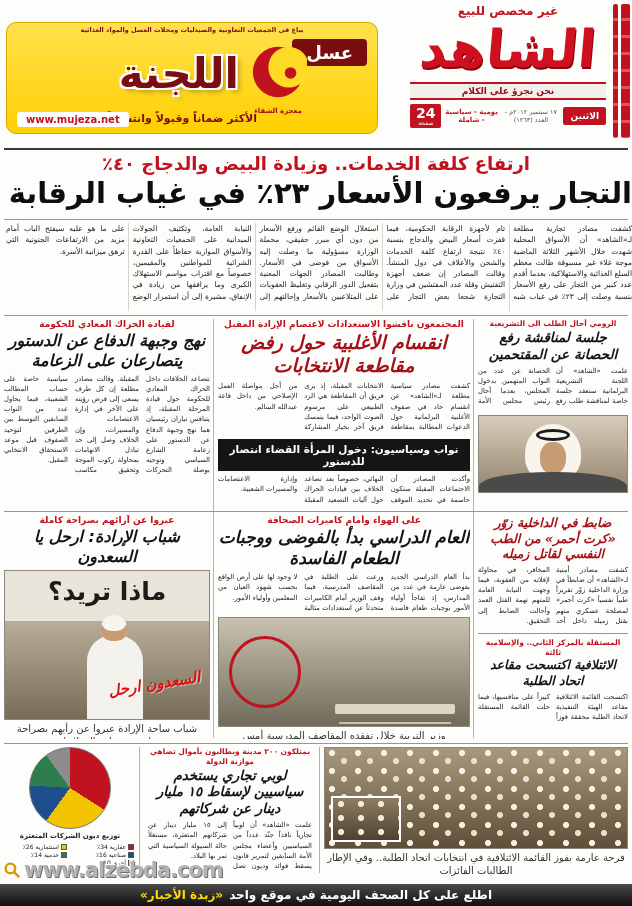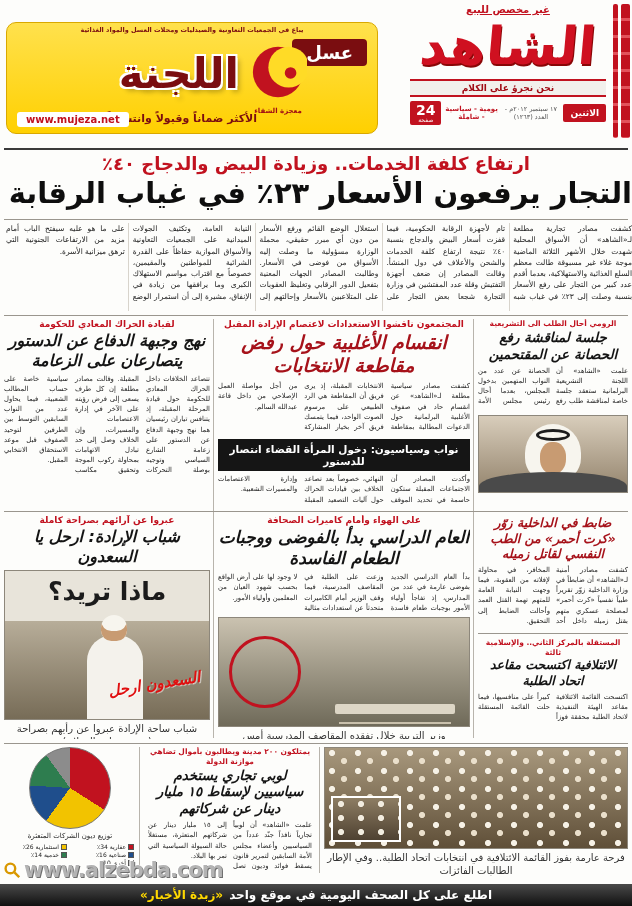--- a/index.html
+++ b/index.html
@@ -6,21 +6,21 @@
   body { background:#777; font-family:"DejaVu Sans", sans-serif; }
   #page { position:relative; width:632px; height:906px; margin:0 auto; background:#fdfdfb; overflow:hidden; direction:rtl; }
   .abs { position:absolute; }
   .vline { position:absolute; width:1px; background:#b8b4ac; }
   .hline { position:absolute; left:4px; right:4px; height:1px; background:#9a968e; }
   .hline.thick { height:2px; background:#3a3a3a; }
 
   
   .ribbon { background:repeating-linear-gradient(180deg,#c1121f 0 14px,#e2525b 14px 17px); border-radius:2px; }
   .masthead { right:26px; top:4px; width:196px; height:138px; text-align:center; }
-  .not-for-sale { color:#c1121f; font-size:10px; font-weight:bold;text-decoration:underline; }
+  .not-for-sale { color:#c1121f; font-size:12px; font-weight:bold; }
   .paper-logo { font-size:52px; font-weight:900; color:#cf1020; line-height:62px; height:64px;
                 transform:skewX(-5deg); text-shadow:1px 2px 0 #8a0606; letter-spacing:-2px; }
   .paper-tagline { background:#f2f0ec; border-top:2px solid #c1121f; border-bottom:2px solid #c1121f;
                    color:#a00b14; font-size:9px; font-weight:bold; line-height:14px; height:18px; }
   .mast-bottom { display:flex; align-items:center; justify-content:space-between; margin-top:4px; gap:3px; }
   .day-box { background:#c1121f; color:#fff; font-size:9px; font-weight:bold; padding:4px 7px; border-radius:2px; }
   .date-line { font-size:6.5px; color:#555; }
   .type-line { font-size:7px; color:#c1121f; font-weight:bold; }
   .pages-box { background:#c1121f; color:#fff; padding:2px 6px; border-radius:2px; line-height:1; }
   .pages-num { font-size:14px; font-weight:900; display:block; }
@@ -79,21 +79,21 @@
       radial-gradient(circle 3px at 19px 13px, #eadfcb 96%, transparent),
       linear-gradient(180deg,#a8987d,#5f4f38);
       background-size:26px 18px,26px 18px,100% 100%; }
   .crowd-inset { position:absolute; left:6px; bottom:6px; width:70px; height:46px; border:2px solid #fff;
       background:radial-gradient(circle 3px at 8px 6px,#f2ecdf 96%,transparent), linear-gradient(180deg,#8d7d63,#4e4131);
       background-size:20px 14px,100% 100%; }
 
   
   .pie-wrap { display:flex; flex-direction:column; align-items:center; gap:3px; }
   #pie { width:82px; height:82px; border-radius:50%; border:1px solid #777; }
-  .pie-title { font-size:7px; font-weight:normal; color:#222; }
+  .pie-title { font-size:7px; font-weight:bold; color:#222; }
   #pie-legend { display:grid; grid-template-columns:1fr 1fr; gap:1px 6px; width:100%; }
   .leg-item { display:flex; align-items:center; gap:2px; font-size:6px; color:#222; }
   .sw { width:6px; height:6px; display:inline-block; border:1px solid #555; flex:none; }
 
   .watermark { position:absolute; left:4px; top:858px; z-index:6; direction:ltr; display:flex; align-items:center; gap:4px;
                font-size:21px; font-weight:900; color:#b3b3b3; text-shadow:1px 1px 0 #6d6d6d, -1px -1px 0 #fff; letter-spacing:-1px; }
   .mag { width:16px; height:16px; flex:none; }
 
   .footer-strip { position:absolute; left:0; right:0; bottom:0; height:22px; background:linear-gradient(180deg,#4a4a4a,#101010);
                   color:#fff; display:flex; align-items:center; justify-content:center; gap:6px; font-size:12px; font-weight:bold; z-index:5; }

